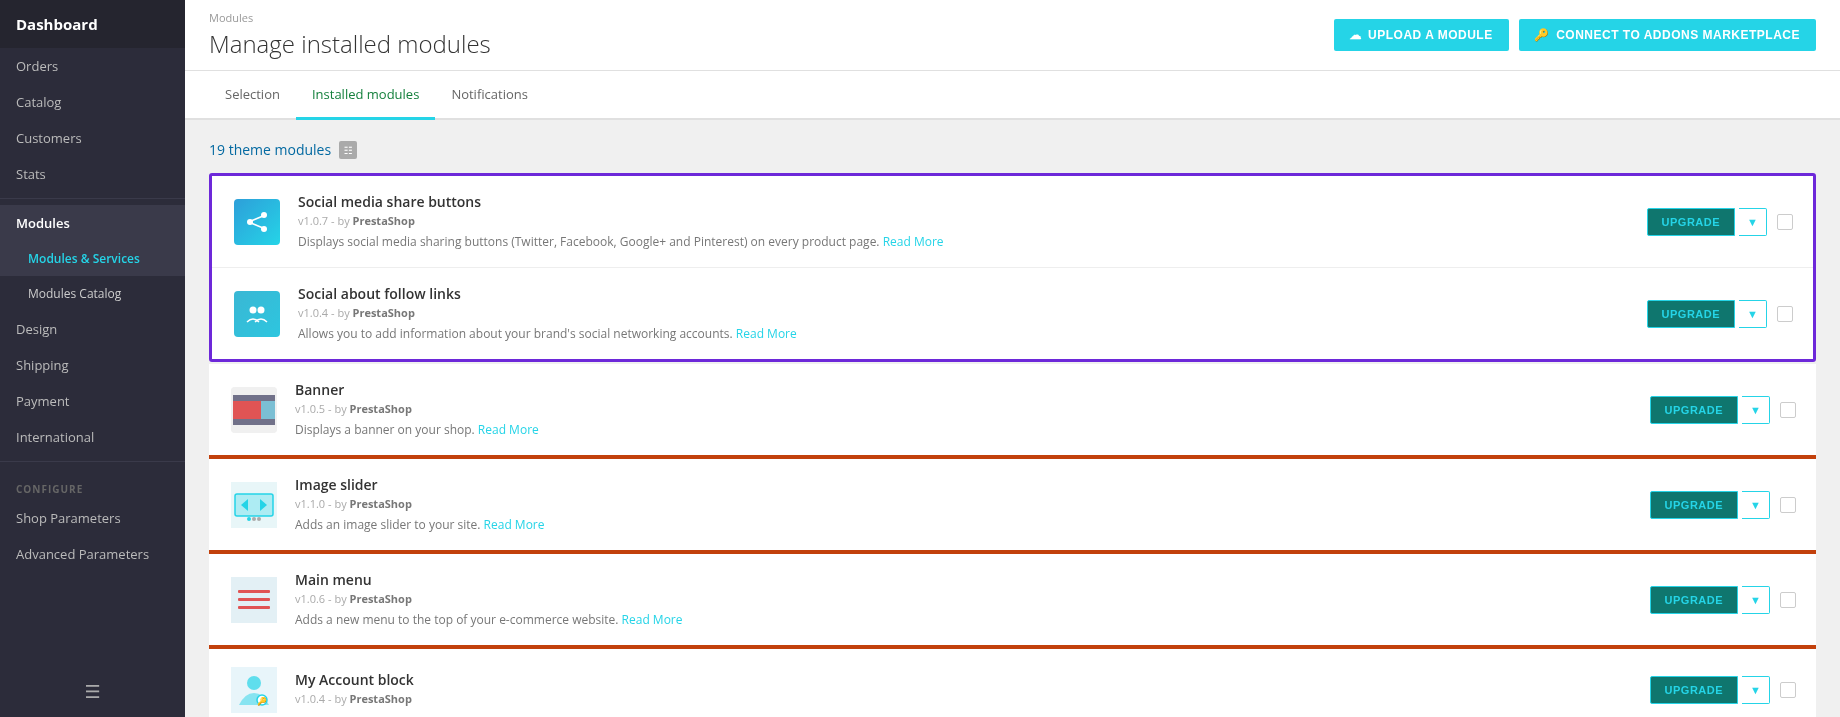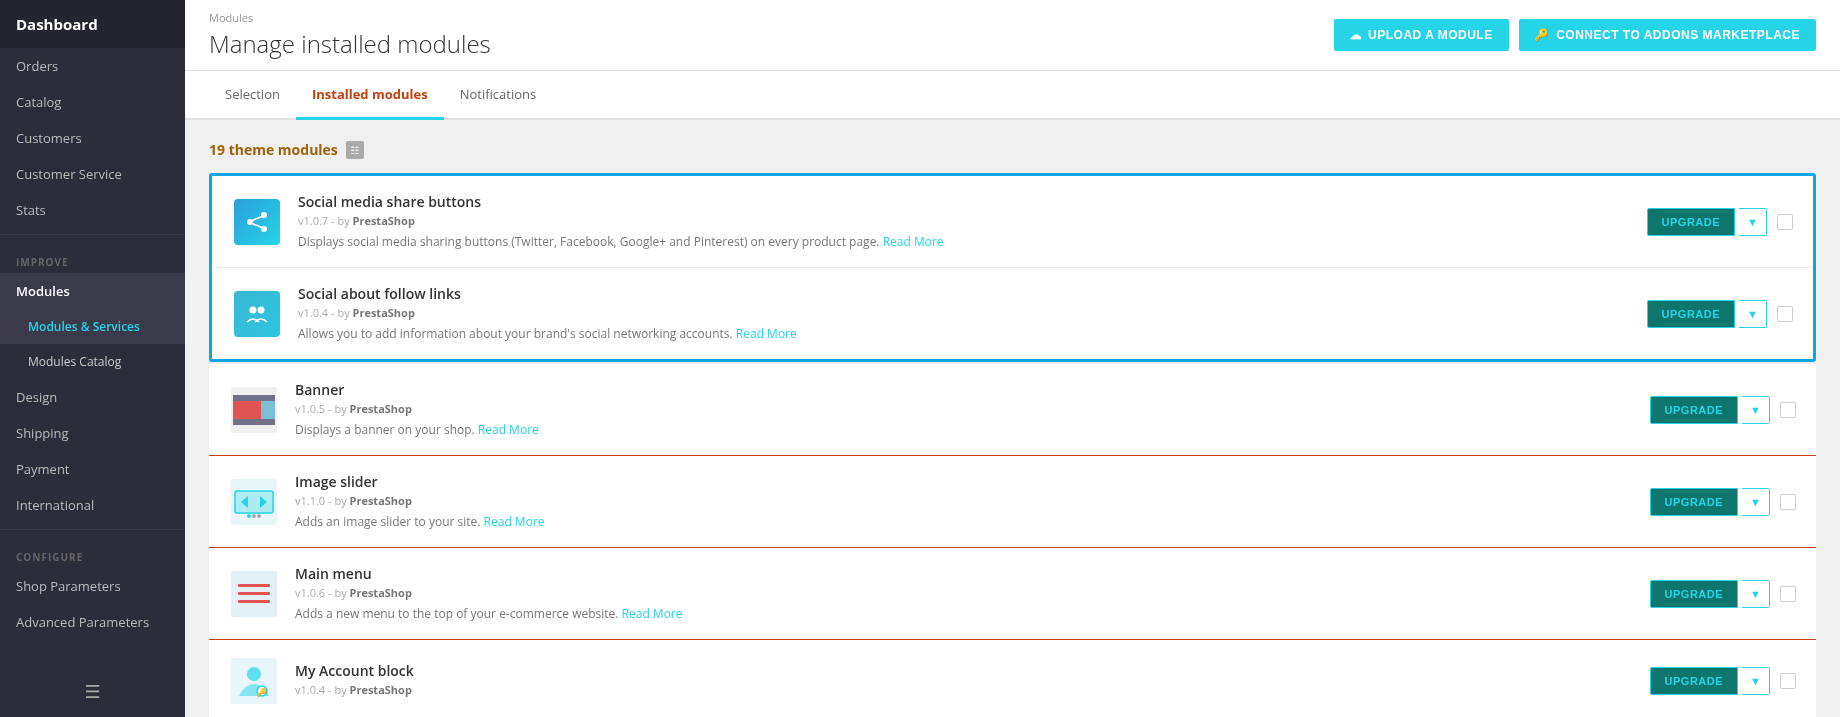--- a/index.html
+++ b/index.html
@@ -123,40 +123,40 @@
       padding: 0 24px;
     }
     .tab {
       padding: 14px 16px;
       font-size: 13px;
       color: #666;
       cursor: pointer;
       border-bottom: 3px solid transparent;
       margin-bottom: -2px;
     }
-    .tab.active { color: #c2410c; border-bottom-color: #25d4e7; font-weight: 700; }
+    .tab.active { color: #15803d; border-bottom-color: #25d4e7; font-weight: 400; }
 
     
     #content {
       flex: 1;
       overflow-y: auto;
       padding: 20px 24px;
       background: #f0f0f0;
     }
 
     .section-header {
       display: flex;
       align-items: center;
       gap: 8px;
       margin-bottom: 14px;
     }
     .section-title {
       font-size: 14px;
-      font-weight: 700;
-      color: #a16207;
+      font-weight: 400;
+      color: #0369a1;
     }
     .section-icon {
       width: 18px;
       height: 18px;
       background: #aaa;
       border-radius: 2px;
       display: inline-flex;
       align-items: center;
       justify-content: center;
       font-size: 10px;
@@ -238,38 +238,38 @@
       height: 16px;
       border: 1px solid #ccc;
       background: #fff;
       border-radius: 2px;
       cursor: pointer;
       margin-left: 6px;
     }
 
     
     .highlighted-group {
-      border: 3px solid #0ea5e9;
+      border: 3px solid #6d28d9;
       border-radius: 3px;
       margin-bottom: 2px;
       background: #fff;
     }
     .highlighted-group .module-row {
       border-bottom: 1px solid #eee;
     }
     .highlighted-group .module-row:last-child {
       border-bottom: none;
     }
 
     .normal-group {
       background: #fff;
       margin-bottom: 2px;
     }
     .normal-group .module-row {
-      border-bottom: 1px solid #c2410c;
+      border-bottom: 4px solid #c2410c;
     }
     .normal-group .module-row:last-child {
       border-bottom: none;
     }
 
     
     .icon-social-share {
       background: linear-gradient(135deg, #2d9fd9 0%, #25d4e7 100%);
       border-radius: 4px;
       width: 46px; height: 46px;
@@ -310,26 +310,24 @@
 <body>
 
 <nav id="sidebar">
   <div class="sidebar-logo">
     <span>Dashboard</span>
   </div>
 
   <div class="sidebar-item">Orders</div>
   <div class="sidebar-item">Catalog</div>
   <div class="sidebar-item">Customers</div>
-  <div class="sidebar-item">Customer Service</div>
   <div class="sidebar-item">Stats</div>
 
   <div class="sidebar-divider"></div>
 
-  <div class="sidebar-section-label">IMPROVE</div>
   <div class="sidebar-item active">Modules</div>
   <div class="sidebar-item sub active">Modules &amp; Services</div>
   <div class="sidebar-item sub">Modules Catalog</div>
   <div class="sidebar-item">Design</div>
   <div class="sidebar-item">Shipping</div>
   <div class="sidebar-item">Payment</div>
   <div class="sidebar-item">International</div>
 
   <div class="sidebar-divider"></div>
 

